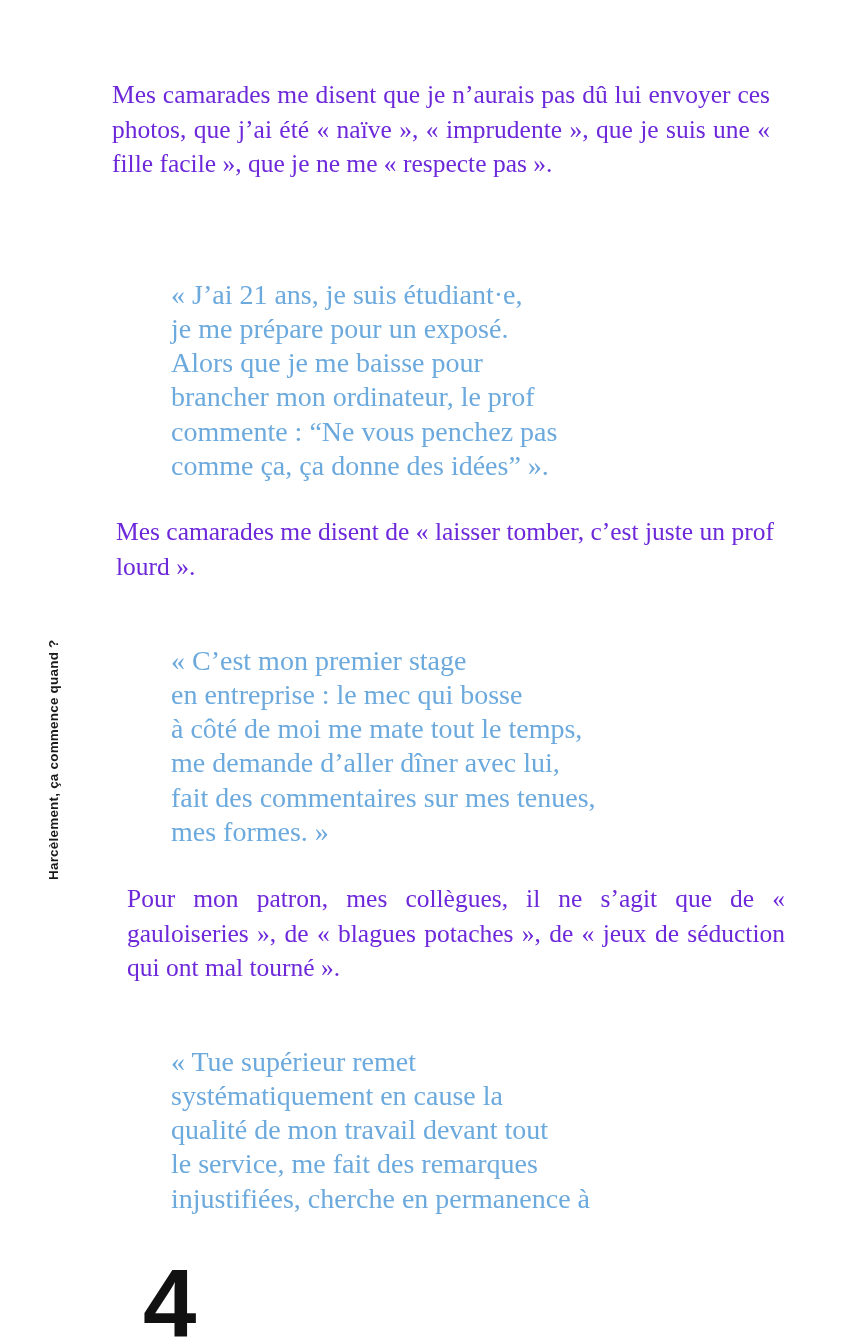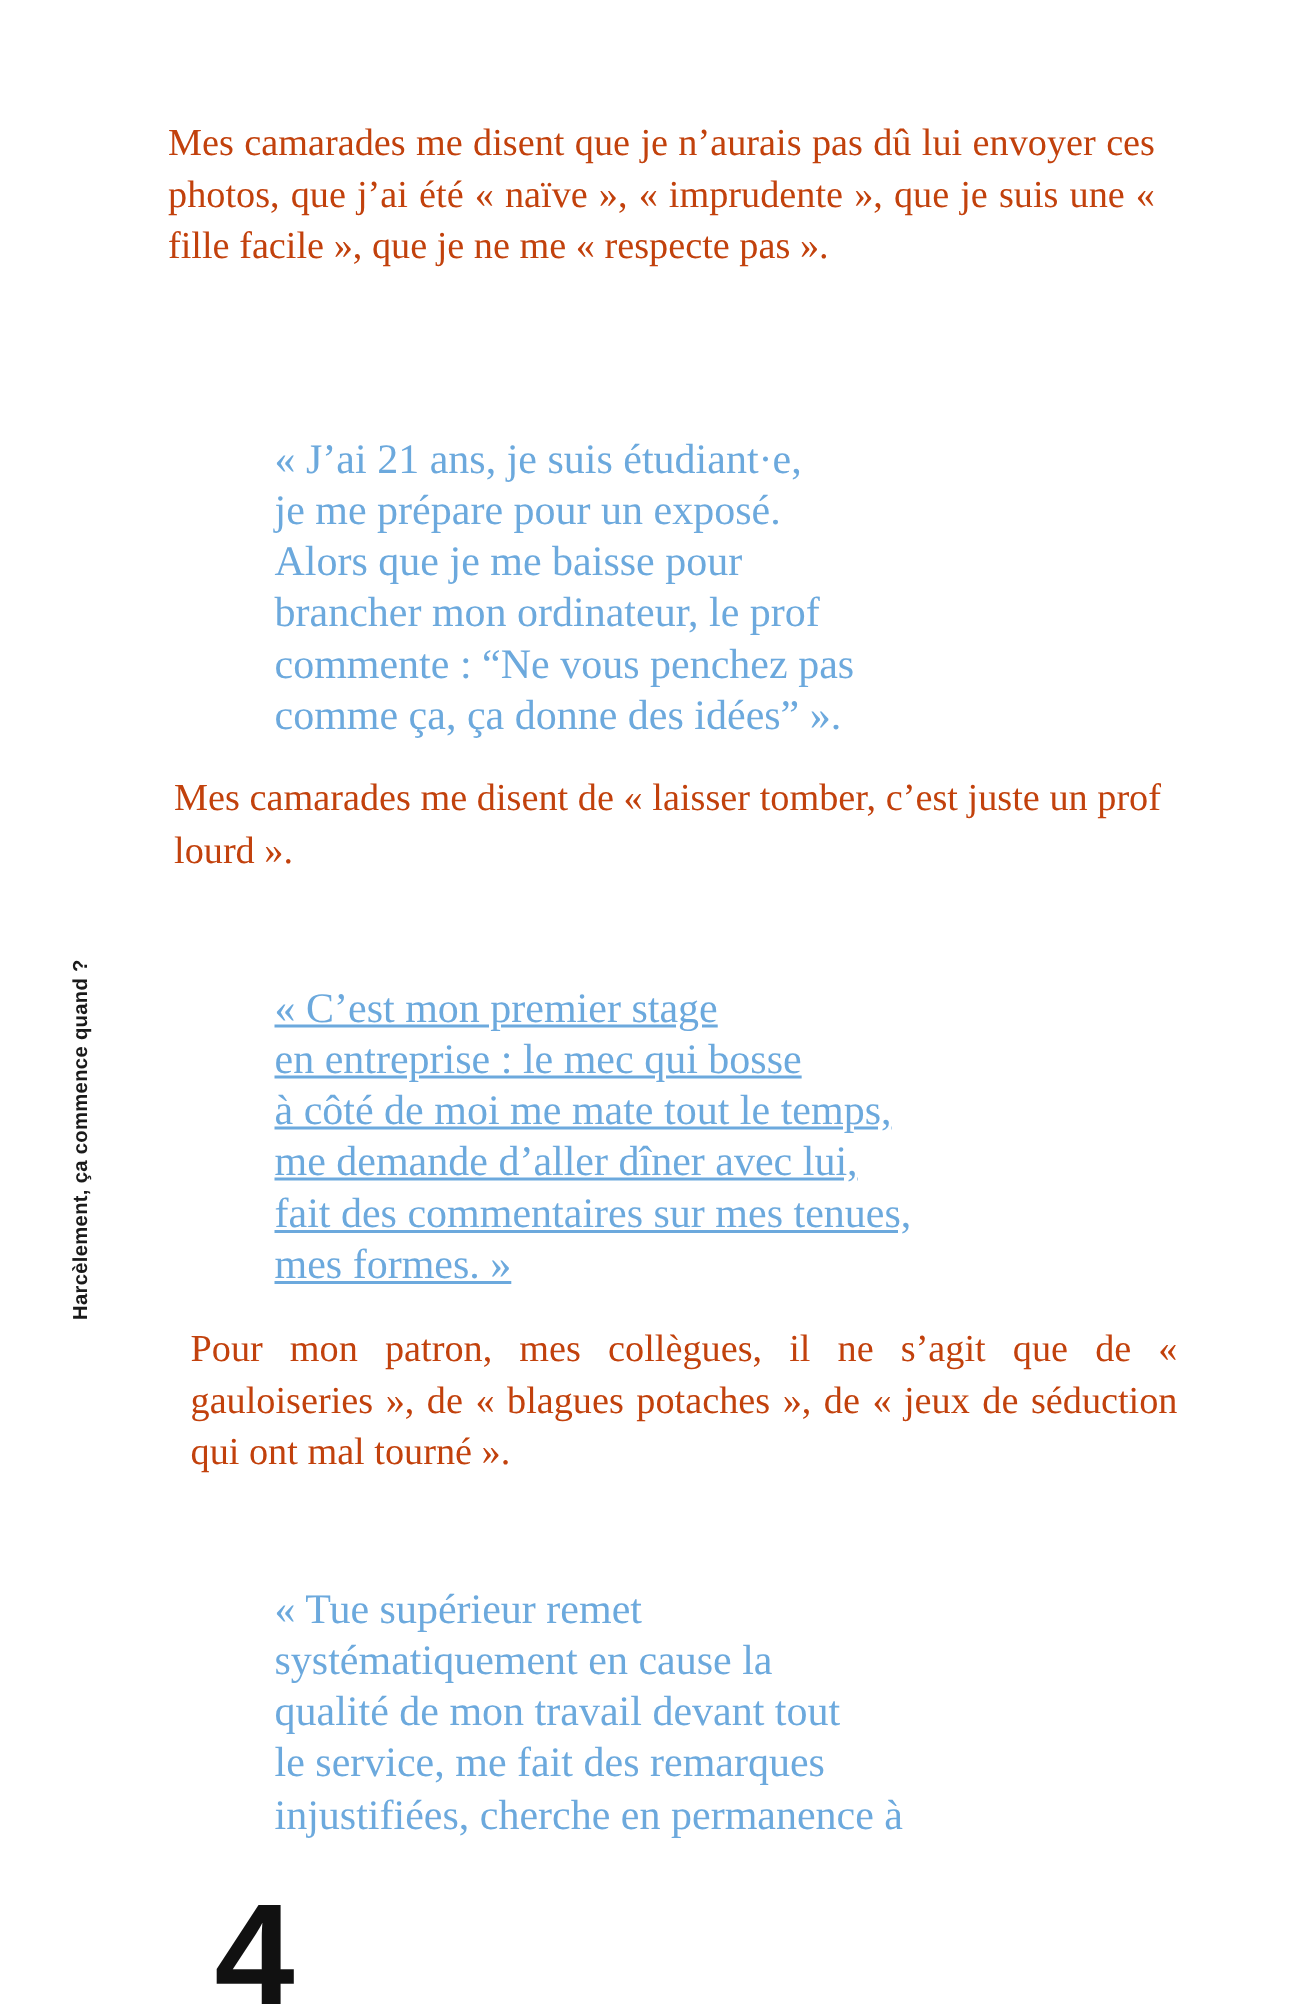--- a/index.html
+++ b/index.html
@@ -55,40 +55,40 @@
     top: 78px;
     width: 658px;
   }
 
   p.body-text {
     margin: 0;
     font-size: 25.5px;
     line-height: 1.36;
     text-align: justify;
     text-justify: inter-word;
-    color: #c2410c;
+    color: #6d28d9;
     font-family: "Liberation Serif", serif;
   }
 
   blockquote.testimony {
-    margin: 16px;
+    margin: 4px;
     padding: 0;
     color: #6ca9dd;
     font-family: "Liberation Serif", serif;
     font-size: 28px;
     line-height: 1.22;
     white-space: pre-line;
   }
 
   .blk { position: absolute; }
 
   .blk-p1 { top: 0; left: 0; width: 658px; }
   .blk-q1 { top: 196px; left: 55px; width: 610px; }
   .blk-p2 { top: 437px; left: 4px; width: 658px; }
-  .blk-q2 { top: 562px; left: 55px; width: 610px; text-decoration: underline; }
+  .blk-q2 { top: 562px; left: 55px; width: 610px; }
   .blk-p3 { top: 804px; left: 15px; width: 658px; }
   .blk-q3 { top: 963px; left: 55px; width: 620px; }
 </style>
 </head>
 <body>
 
 <div class="page">
 
   <div class="running-head">Harcèlement, ça commence quand ?</div>
 

